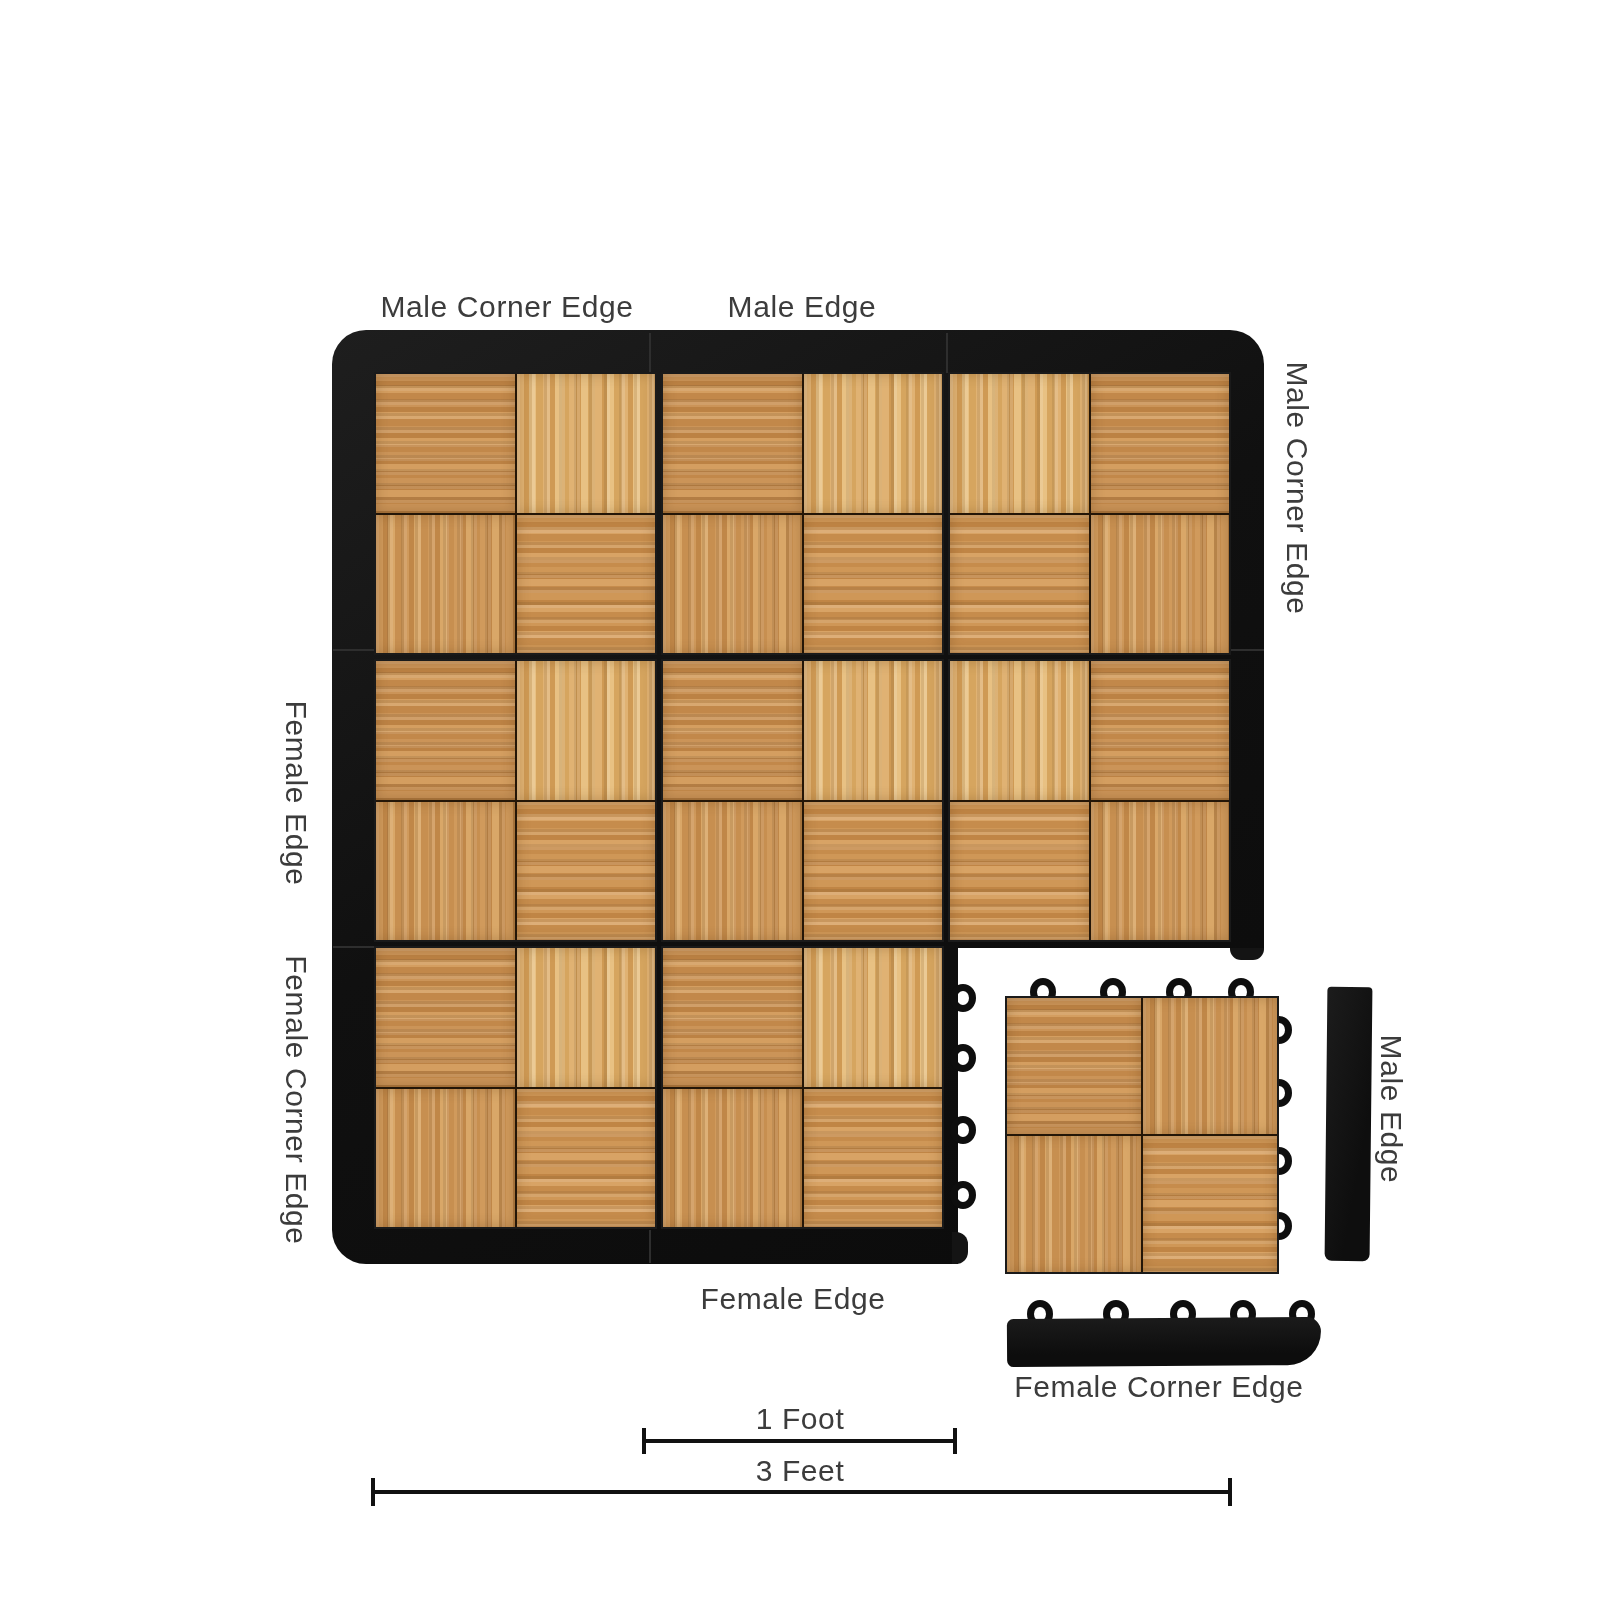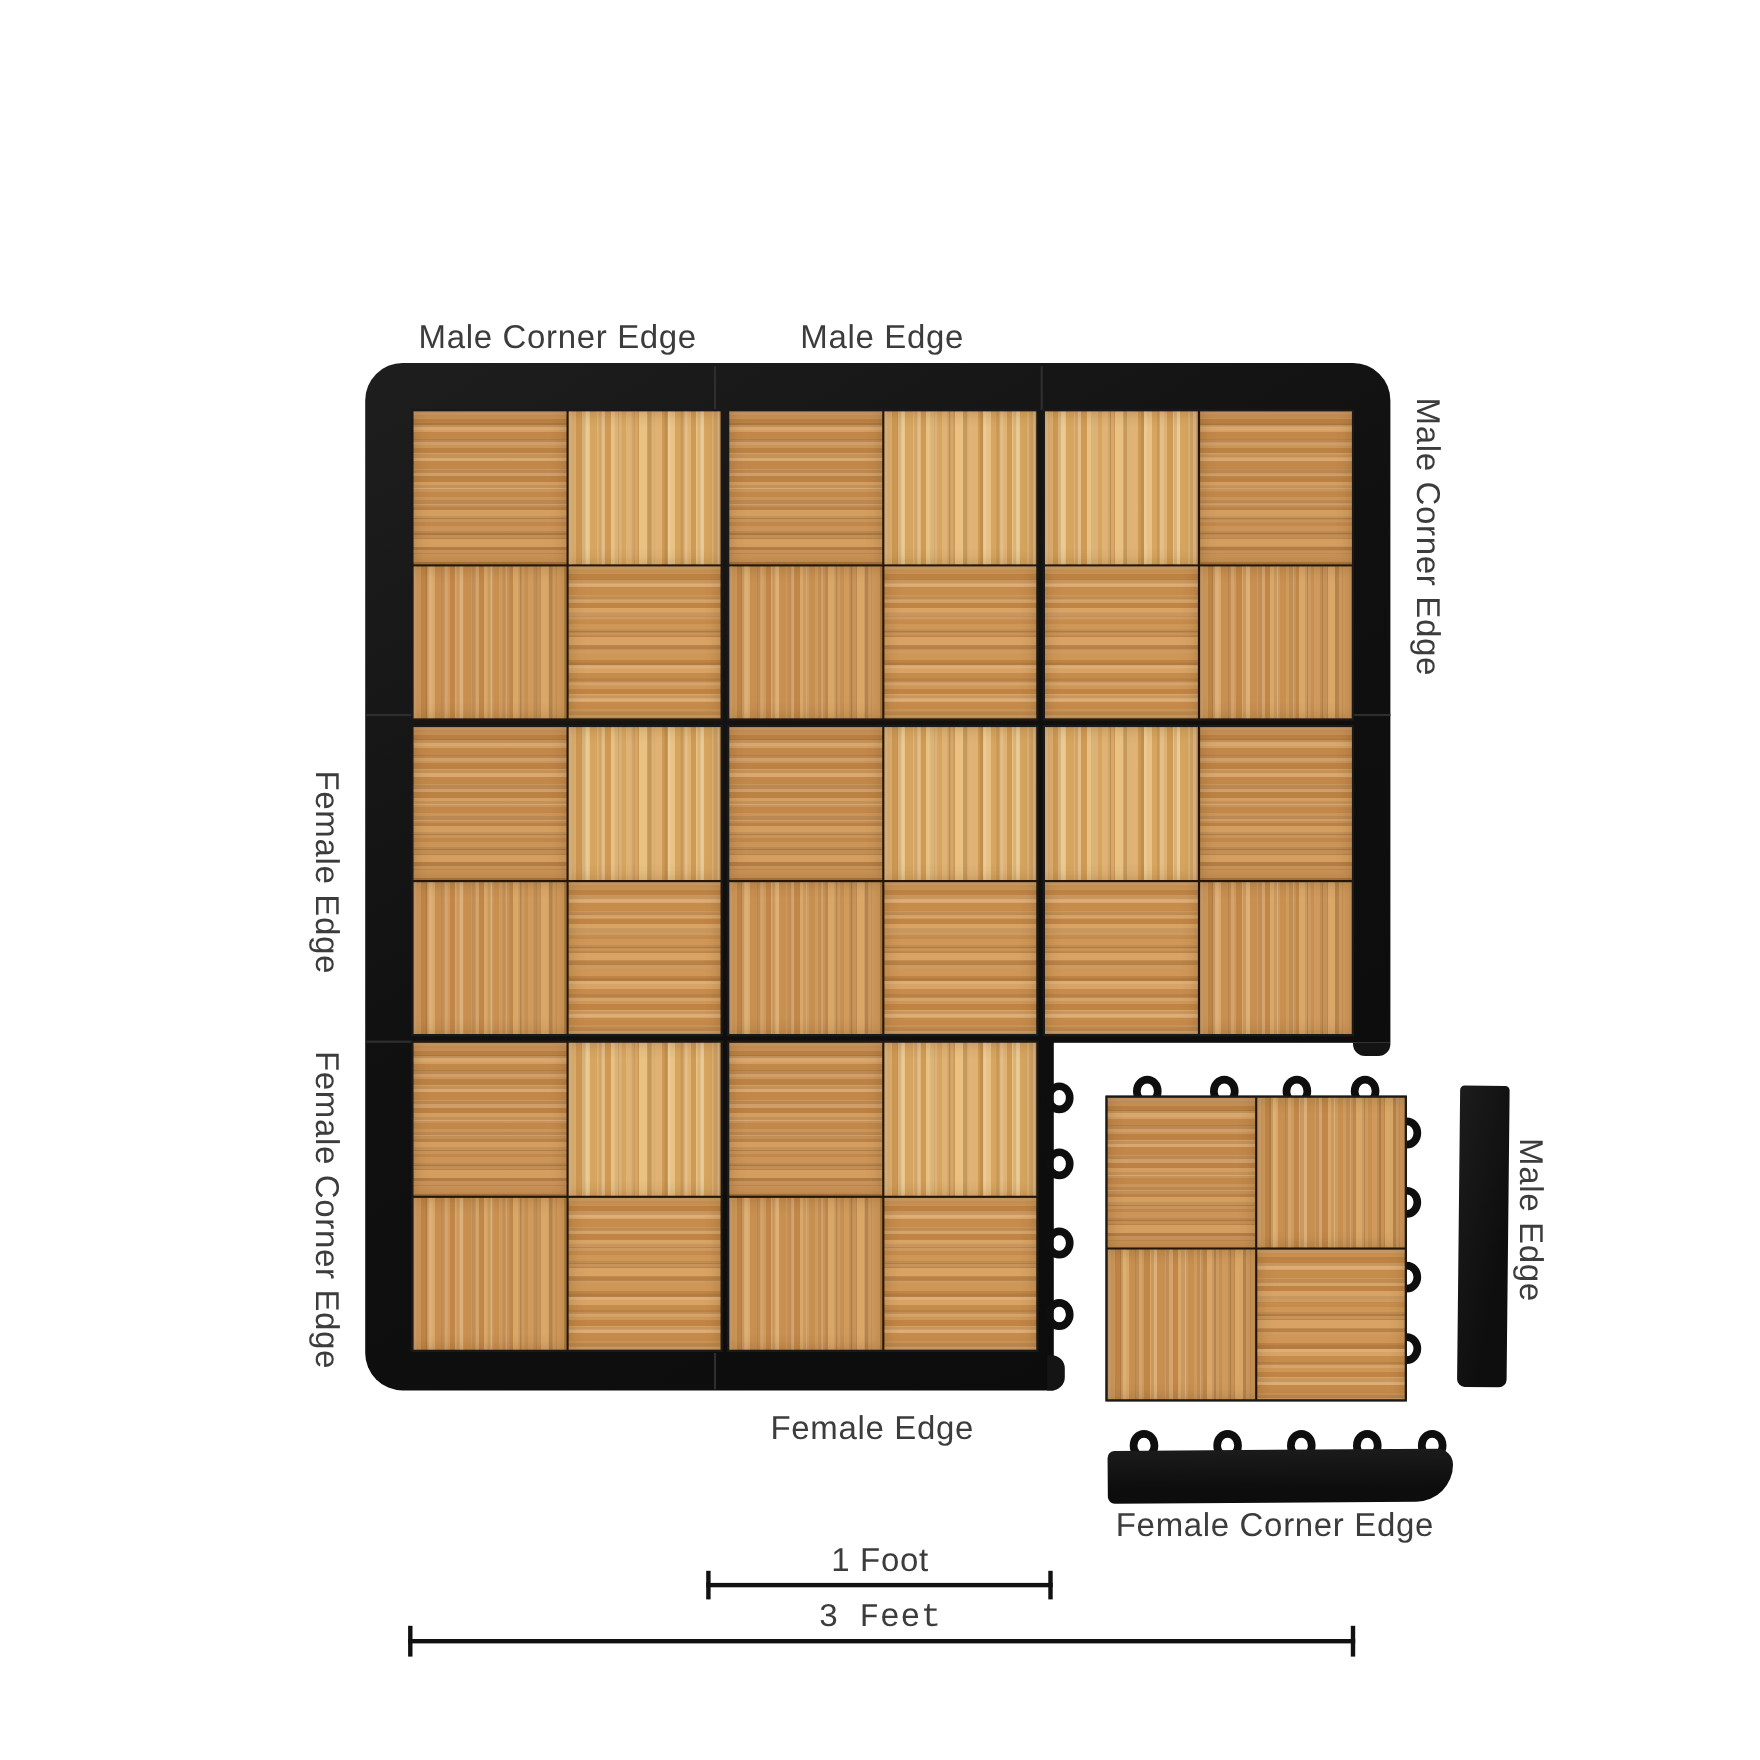--- a/index.html
+++ b/index.html
@@ -180,20 +180,20 @@
   <div class="hlbl" style="left:793px;top:1284px;">Female Edge</div>
   <div class="vlbl" style="left:1391px;top:1109px;">Male Edge</div>
   <div class="hlbl" style="left:1159px;top:1372px;">Female Corner Edge</div>
 
   <div class="hlbl" style="left:800px;top:1404px;text-align:center;">1 Foot</div>
   <div class="measure" id="measure-1ft">
     <span class="tick l"></span>
     <span class="bar"></span>
     <span class="tick r"></span>
   </div>
-  <div class="hlbl" style="left:800px;top:1456px;font-family:Liberation Mono, monospace;">3 Feet</div>
+  <div class="hlbl" style="left:800px;top:1456px;">3 Feet</div>
   <div class="measure" id="measure-3ft">
     <span class="tick l"></span>
     <span class="bar"></span>
     <span class="tick r"></span>
   </div>
 
 </div>
 
 </body></html>

